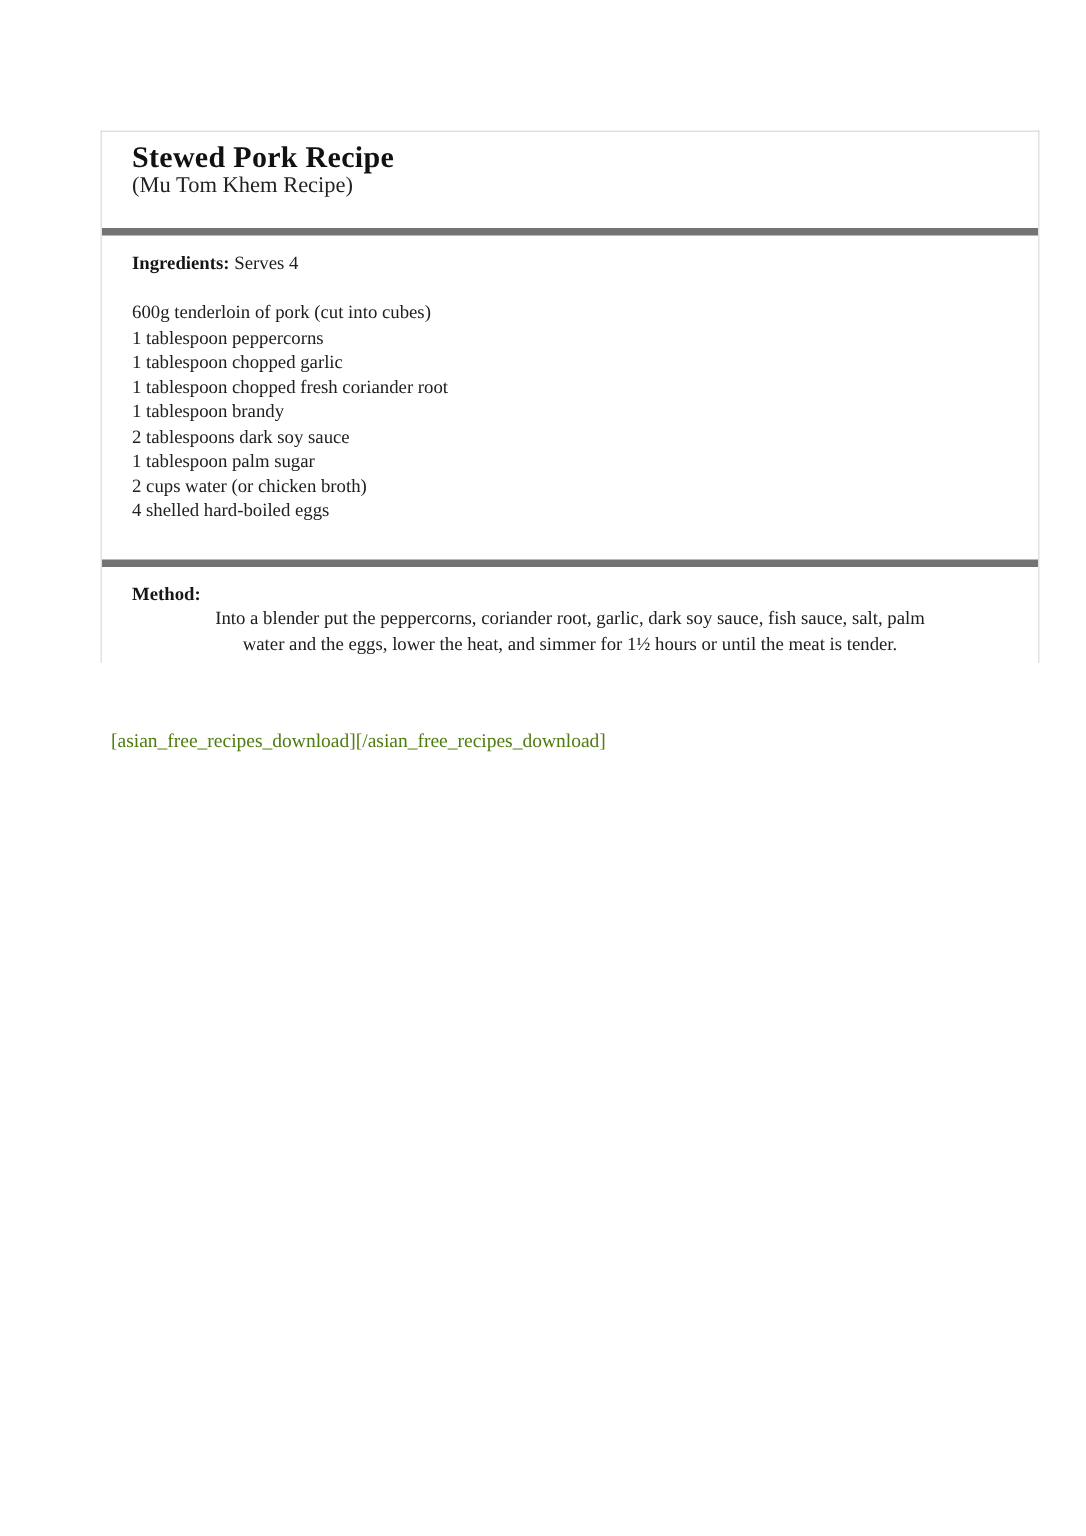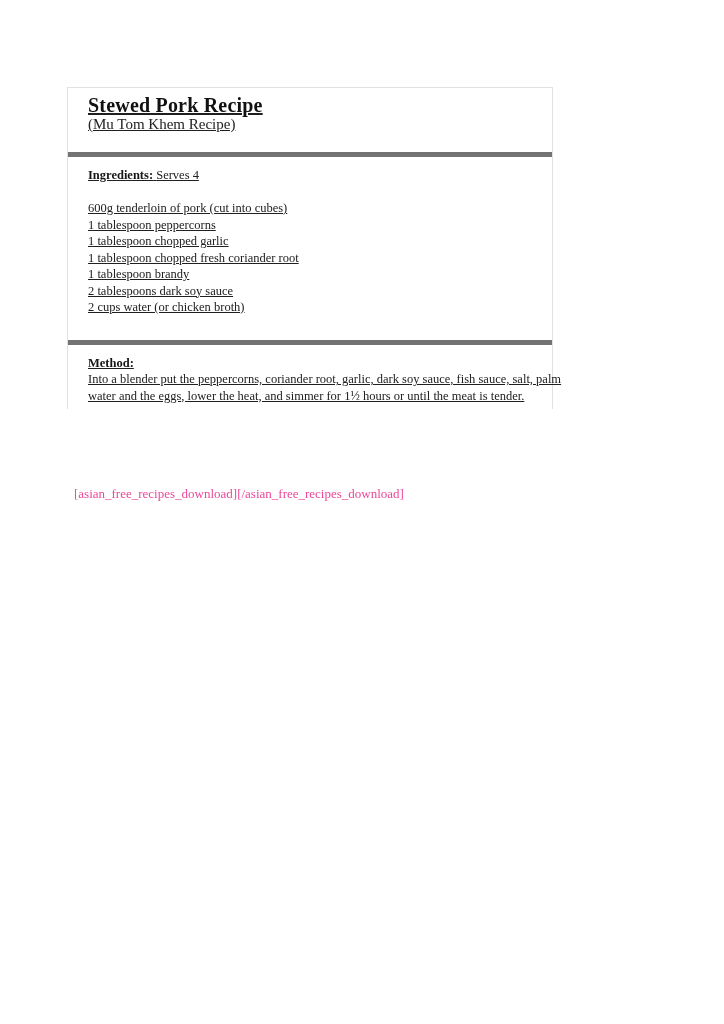--- a/index.html
+++ b/index.html
@@ -13,25 +13,24 @@
     position: relative;
     width: 724px;
     height: 1024px;
     background: #ffffff;
     overflow: hidden;
   }
   .recipe-card {
     position: absolute;
     left: 67px;
     top: 87px;
-    width: 486px;
+    width: 626px;
     border: 1px solid #e1e1e1;
     border-bottom: none; 
     background: #ffffff;
-    text-decoration: underline;
   }
   .card-section {
     padding: 10px 20px 9px 20px;
   }
   .card-section + .card-section {
     border-top: 5px solid #737373;
     margin-top: 15px;
   }
   .title-section {
     padding: 7px 20px 5px 20px;
@@ -49,28 +48,28 @@
     color: #222222;
   }
   .line {
     font-size: 12.5px;
     line-height: 16.5px;
     white-space: pre;
   }
   .heading-line strong { font-weight: 700; color: #161616; }
   .spacer-line { height: 16.5px; }
   .method-section { padding-bottom: 5px; }
-  .method-line { white-space: pre; }
+  .method-line { white-space: pre; text-align: center; }
   .shortcode {
     position: absolute;
     left: 74px;
     top: 485px;
     font-size: 13px;
     line-height: 17px;
-    color: #ec4899;
+    color: #4d7c0f;
     white-space: pre;
   }
 </style>
 </head>
 <body>
 
 <div class="page">
 
   <div class="recipe-card">
 
@@ -82,21 +81,23 @@
     <div class="card-section ingredients-section">
       <div class="line heading-line"><strong>Ingredients:</strong> <span>Serves 4</span></div>
       <div class="spacer-line"></div>
       <div class="ingredient-list">
           <div class="line ingredient-item">600g tenderloin of pork (cut into cubes)</div>
           <div class="line ingredient-item">1 tablespoon peppercorns</div>
           <div class="line ingredient-item">1 tablespoon chopped garlic</div>
           <div class="line ingredient-item">1 tablespoon chopped fresh coriander root</div>
           <div class="line ingredient-item">1 tablespoon brandy</div>
           <div class="line ingredient-item">2 tablespoons dark soy sauce</div>
+          <div class="line ingredient-item">1 tablespoon palm sugar</div>
           <div class="line ingredient-item">2 cups water (or chicken broth)</div>
+          <div class="line ingredient-item">4 shelled hard-boiled eggs</div>
         </div>
     </div>
 
     <div class="card-section method-section">
       <div class="line heading-line"><strong>Method:</strong></div>
       <div class="method-lines">
           <div class="line method-line">Into a blender put the peppercorns, coriander root, garlic, dark soy sauce, fish sauce, salt, palm</div>
           <div class="line method-line">water and the eggs, lower the heat, and simmer for 1½ hours or until the meat is tender.</div>
         </div>
     </div>

